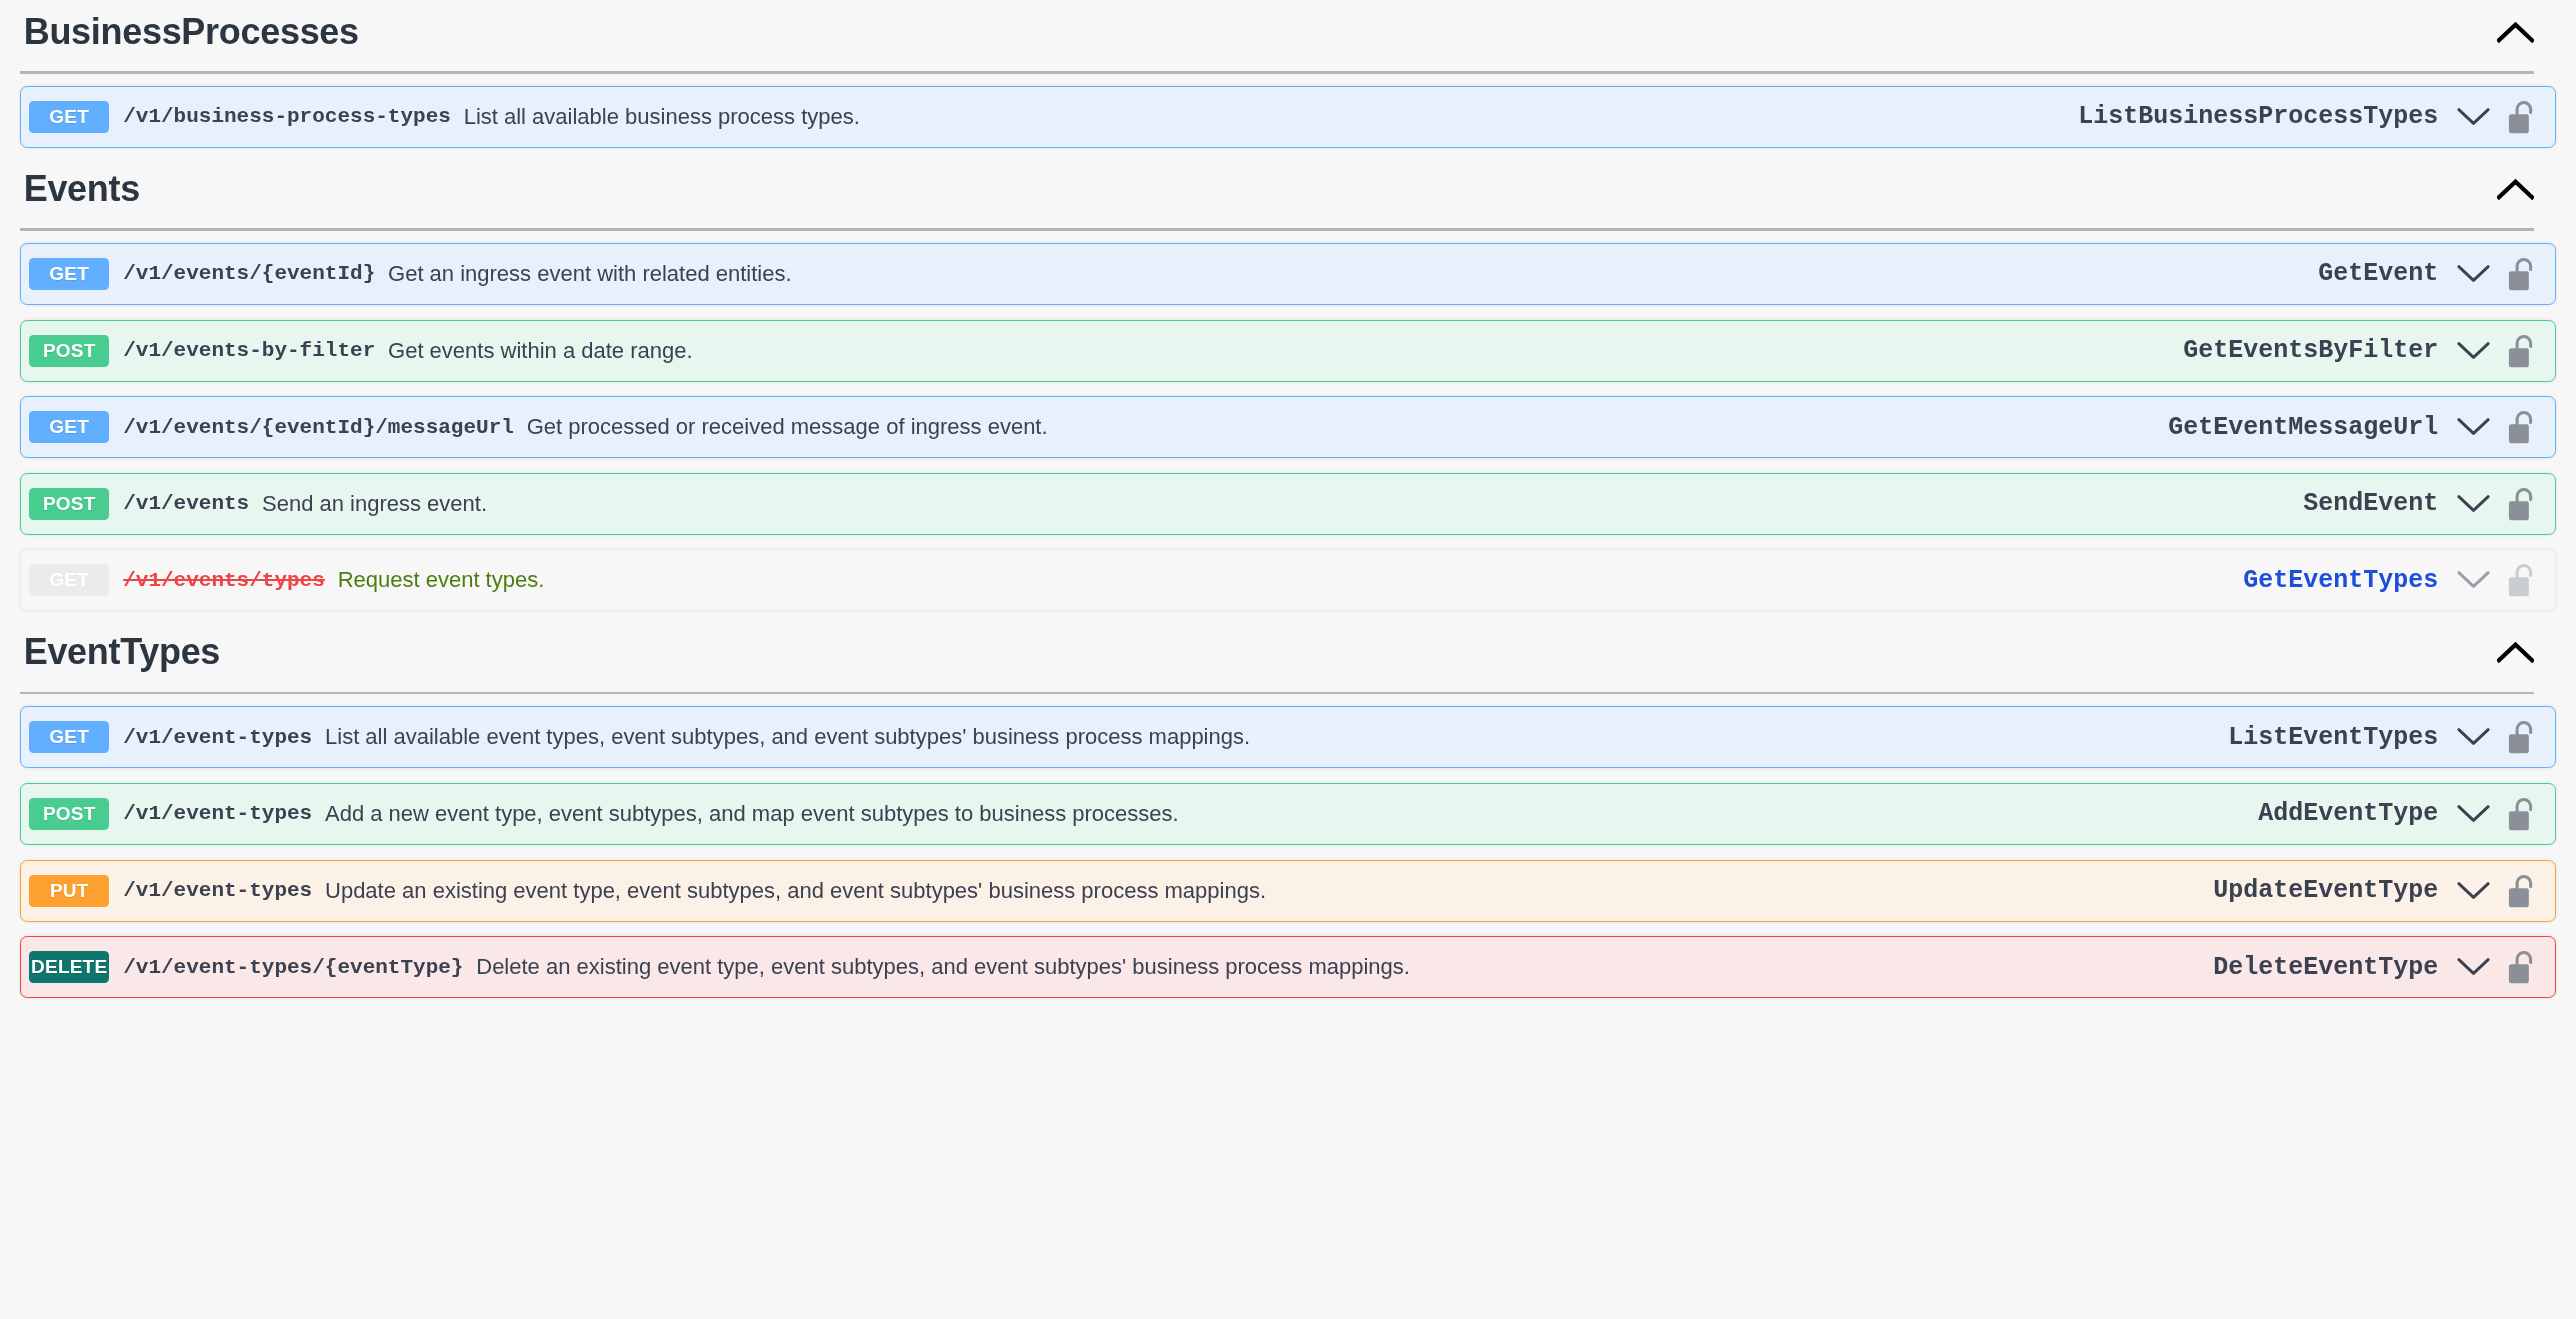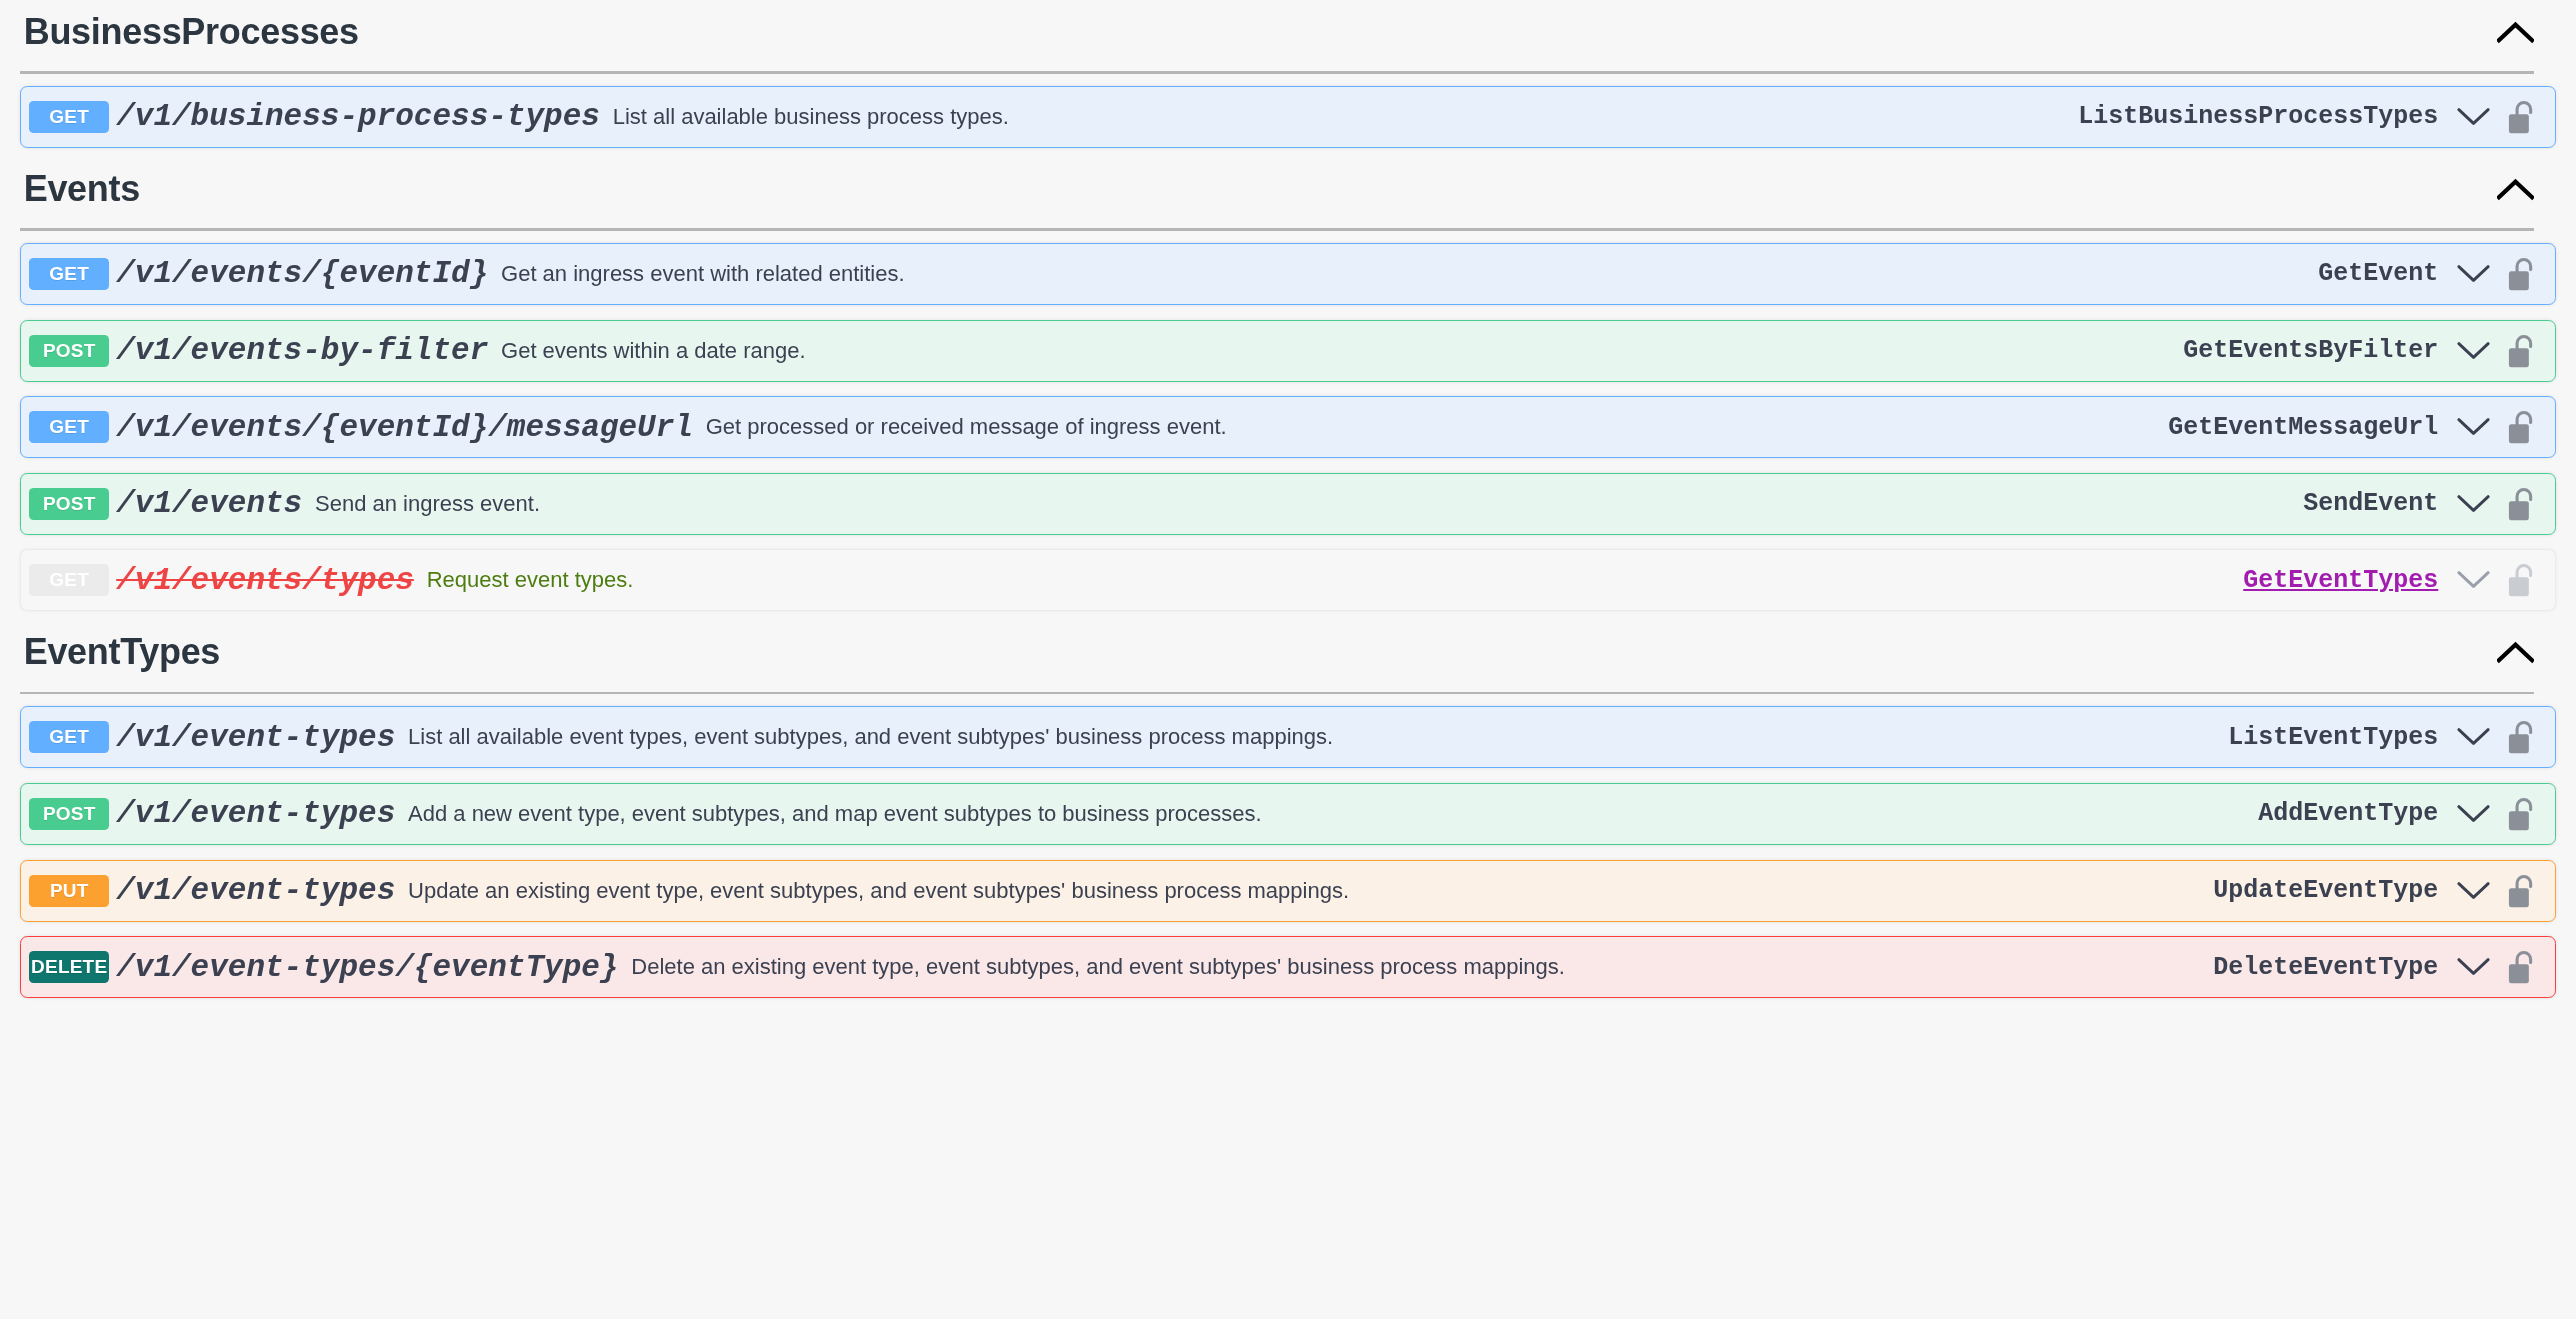--- a/index.html
+++ b/index.html
@@ -79,27 +79,26 @@
     justify-content: center;
     color: #ffffff;
     font-size: 19px;
     font-weight: bold;
     letter-spacing: 0.2px;
     text-shadow: 0 0.9px 0 rgba(0,0,0,0.10);
     font-family: "Liberation Sans", sans-serif;
   }
 
   .op-path {
-    margin-left: 7px;
+    margin-left: 14px;
     font-family: "Liberation Mono", monospace;
-    font-size: 31px;
+    font-size: 21px;
     font-weight: bold;
     color: #3b4151;
     white-space: nowrap;
-    font-style: italic;
   }
 
   .op-desc {
     margin-left: 12.8px;
     font-size: 22px;
     color: #3b4151;
     white-space: nowrap;
     overflow: hidden;
     text-overflow: ellipsis;
     flex: 1 1 auto;
@@ -161,21 +160,21 @@
     background: #ebebeb;
     color: #ffffff;
     text-shadow: none;
   }
   .deprecated .op-path {
     color: #ef4444;
     text-decoration: line-through;
     text-decoration-thickness: 1.8px;
   }
   .deprecated .op-desc { color: #4d7c0f; }
-  .deprecated .op-id   { color: #a21caf; text-decoration: underline; }
+  .deprecated .op-id   { color: #1d4ed8; }
 
   
   .section + .section { margin-top: 9px; }
 </style>
 </head>
 <body>
 
 <div class="swagger-root">
     <div class="section">
       <div class="section-header">

